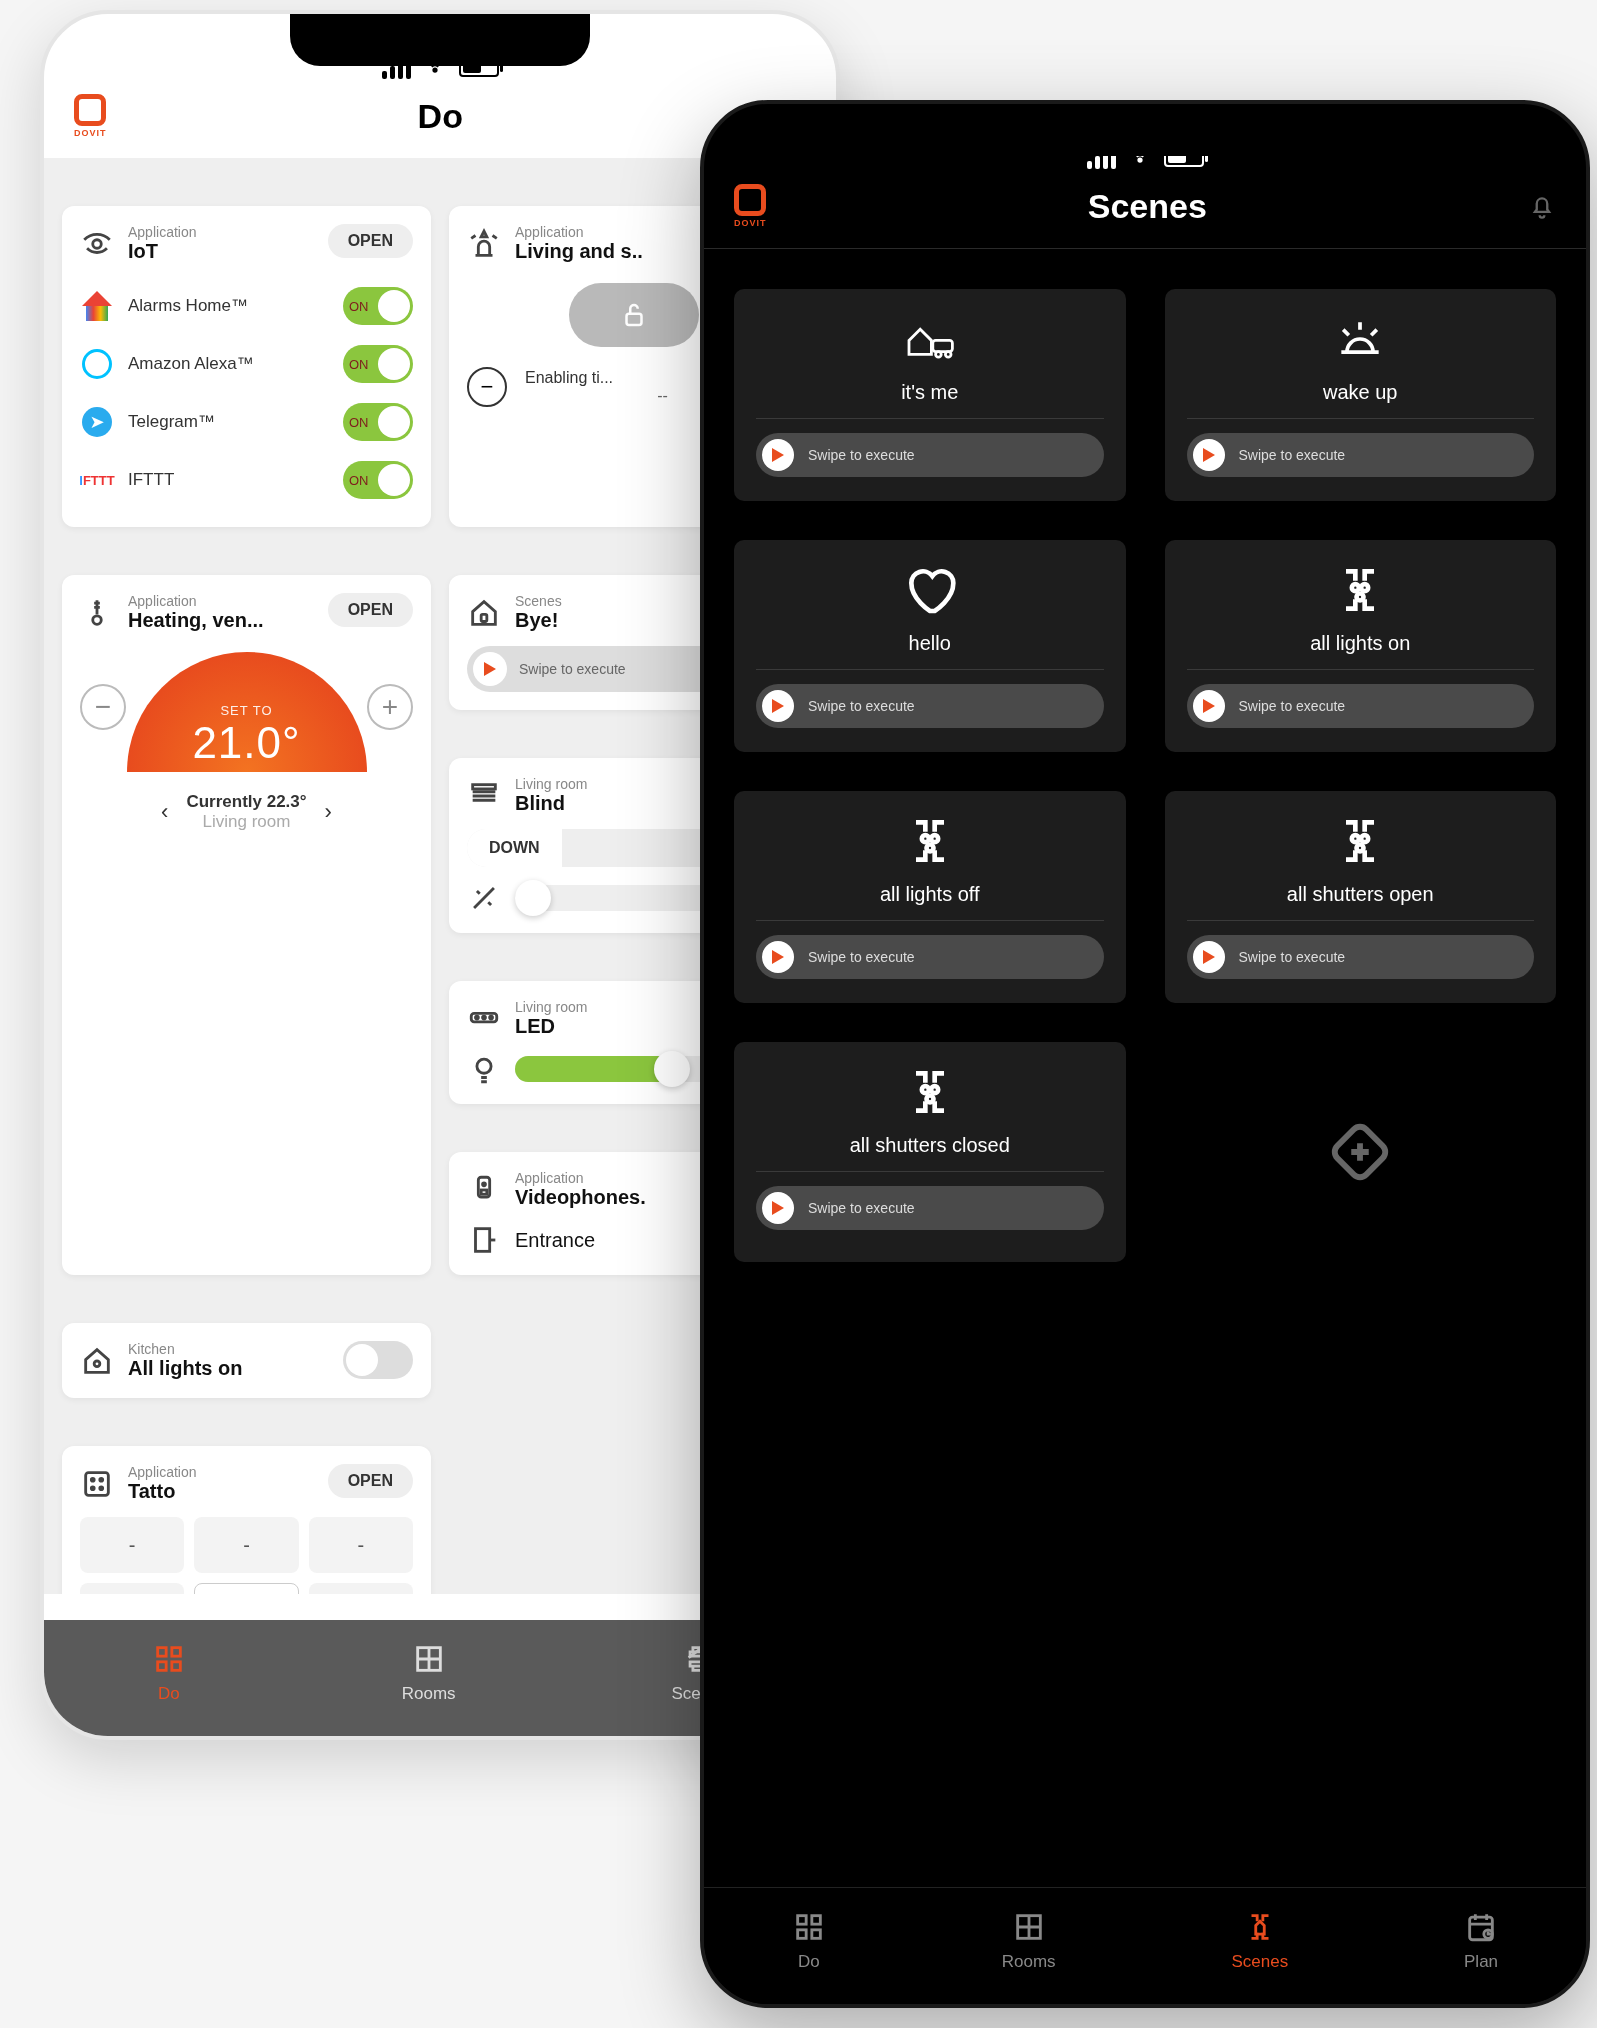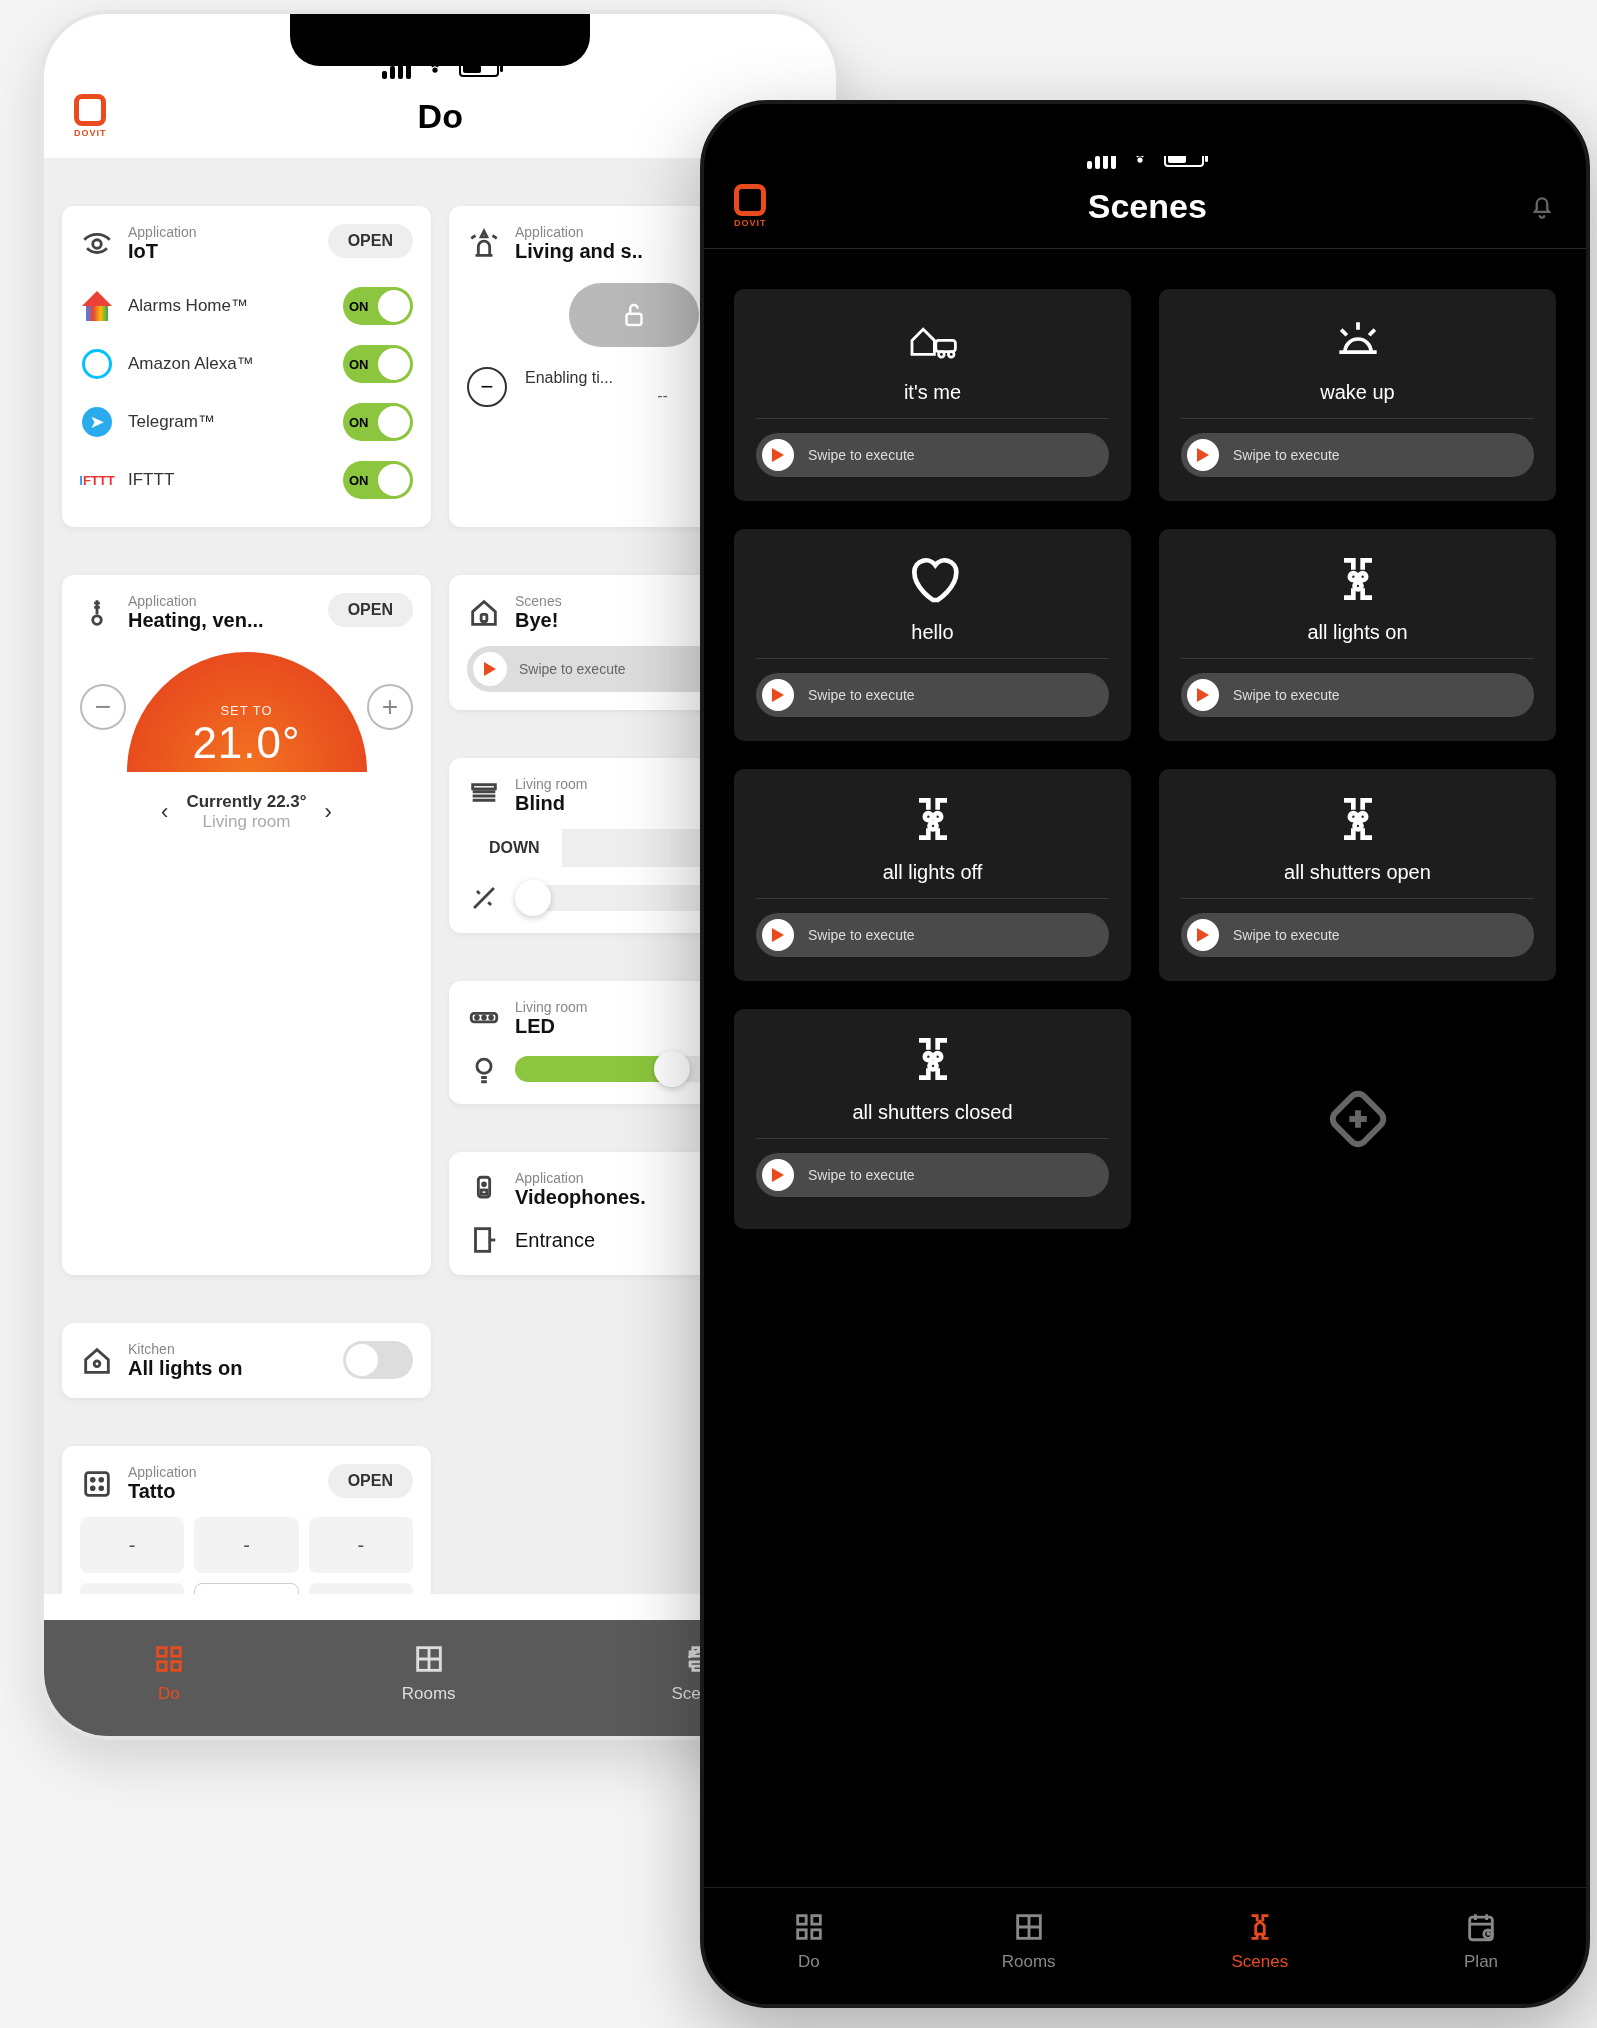--- a/index.html
+++ b/index.html
@@ -108,21 +108,21 @@
   .svc-name{ font-size:17px; color:#333;}
   .toggle {
     width:70px; height:38px; border-radius:999px; position:relative;
     background:#8bc63e;
   }
   .toggle .knob {
     position:absolute; right:3px; top:3px; width:32px; height:32px; border-radius:50%; background:#fff;
   }
   .toggle .on-label{
     position:absolute; left:6px; top:50%; transform:translateY(-50%);
-    color:#000000; font-weight:700; font-size:13px;
+    color:#7f1d1d; font-weight:400; font-size:13px;
   }
   .toggle-off{ background:#ddd;}
   .toggle-off .knob{ left:3px; right:auto;}
 
   .dial-card{ text-align:center; position:relative;}
   .dial{
     width:240px; height:120px; margin:20px auto 10px auto;
     background: radial-gradient(circle at 50% 100%, #f37321 0%, #e84c1e 70%);
     border-top-left-radius:120px; border-top-right-radius:120px;
     display:flex; flex-direction:column; justify-content:flex-end; align-items:center;
@@ -172,21 +172,21 @@
   }
   .tabbar-light{ background:#5a5a5a; color:#ddd; border-bottom-left-radius:60px;border-bottom-right-radius:60px;}
   .tabbar-dark{ background:#000; color:#888; border-top:1px solid #222;}
   .tab{ display:flex; flex-direction:column; align-items:center; gap:8px; font-size:17px;}
   .tab.active{ color:#e84c1e;}
   .tab-icon{ width:34px;height:34px;}
   .tab-icon svg{ width:100%;height:100%;fill:none;stroke:currentColor;stroke-width:2;}
 
   
   .scenes-grid{
-    padding:40px 30px; display:grid; grid-template-columns:1fr 1fr; gap:28px;
+    padding:40px 30px; display:grid; grid-template-columns:1fr 1fr; gap:39px;
   }
   .scene-card{
     background:#1d1d1d; border-radius:10px; padding:22px 22px 24px 22px;
     display:flex; flex-direction:column; align-items:center; gap:14px;
     color:#fff;
   }
   .scene-icon{ width:56px;height:56px;display:flex;align-items:center;justify-content:center;color:#fff;}
   .scene-icon svg{ width:100%;height:100%;fill:none;stroke:currentColor;stroke-width:2;}
   .scene-title{ font-size:20px;}
   .scene-sep{ width:100%;height:1px;background:#3a3a3a;}

